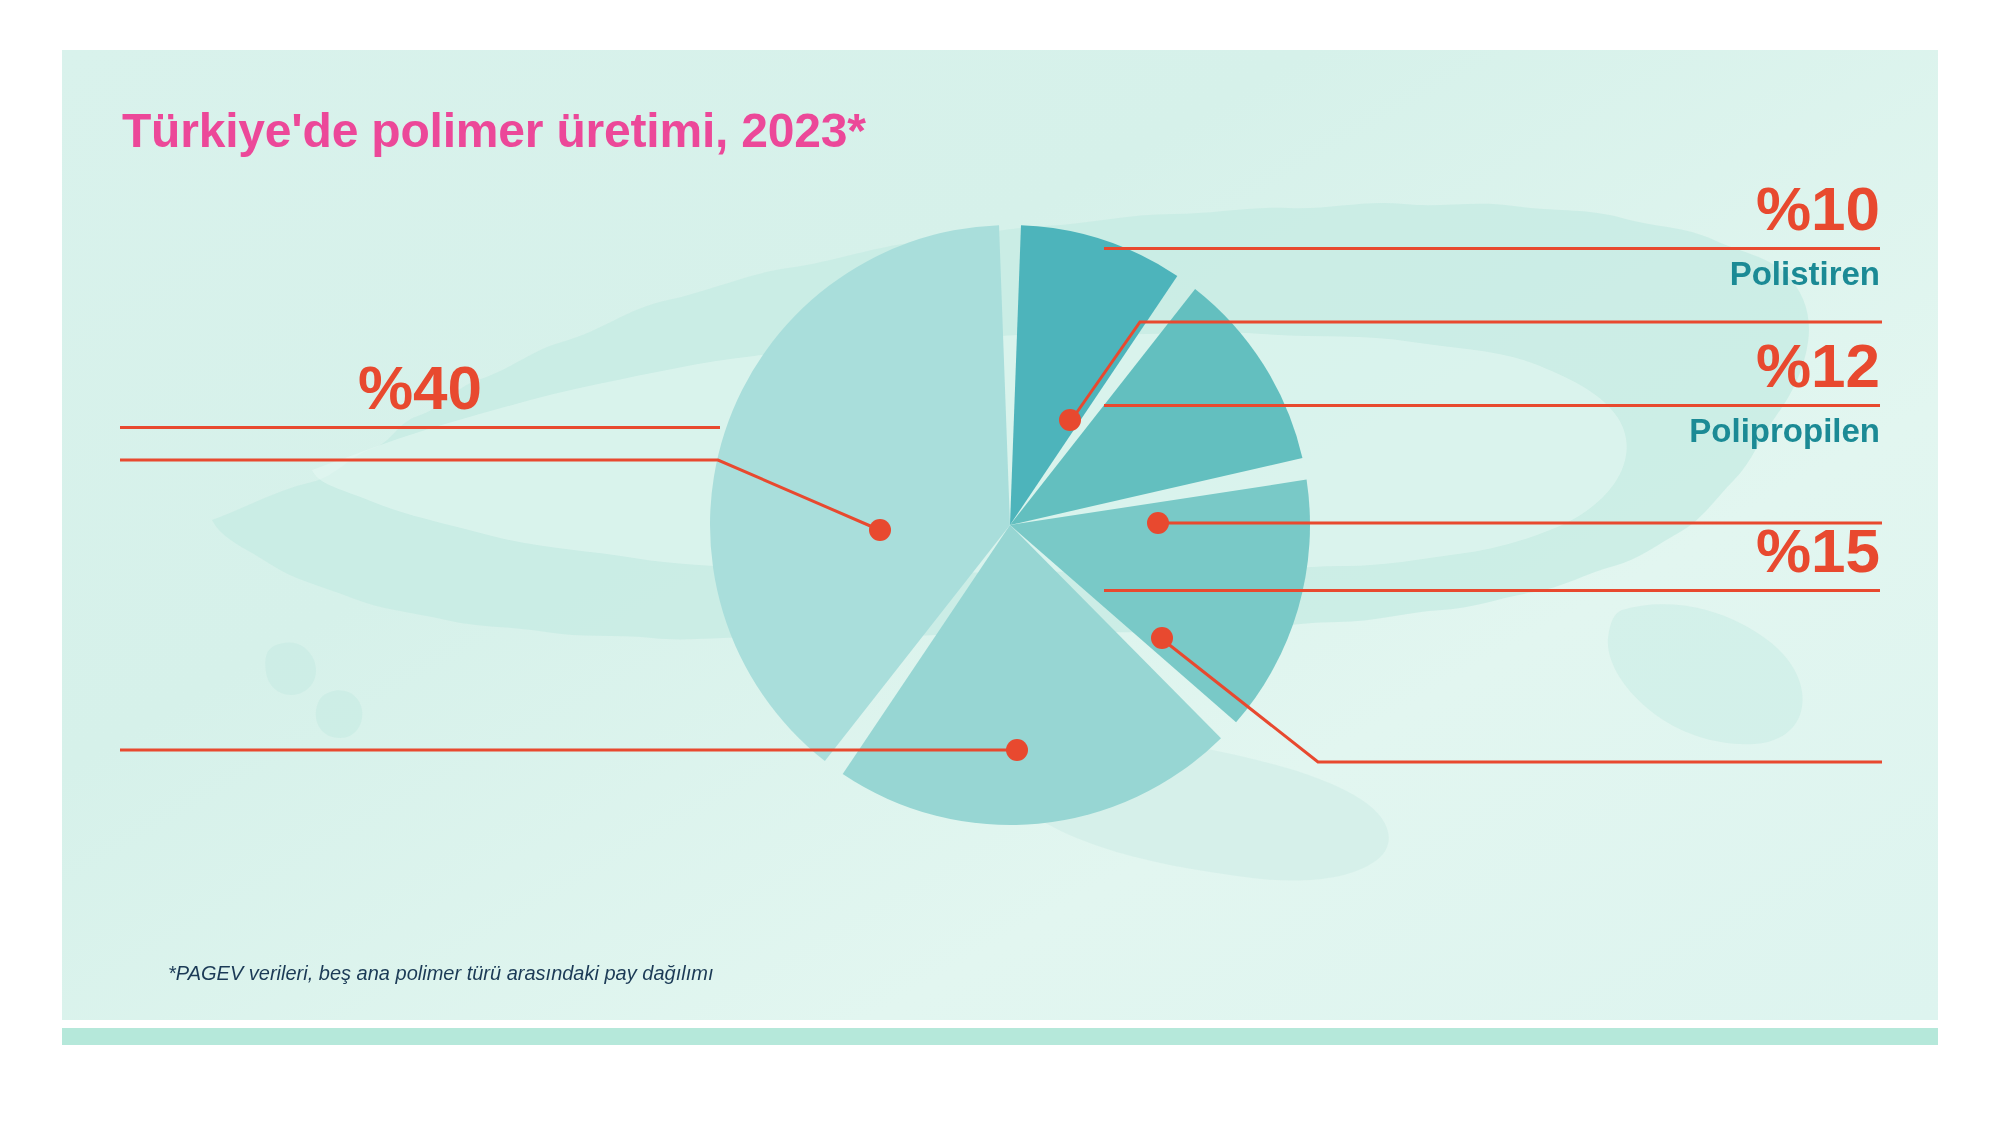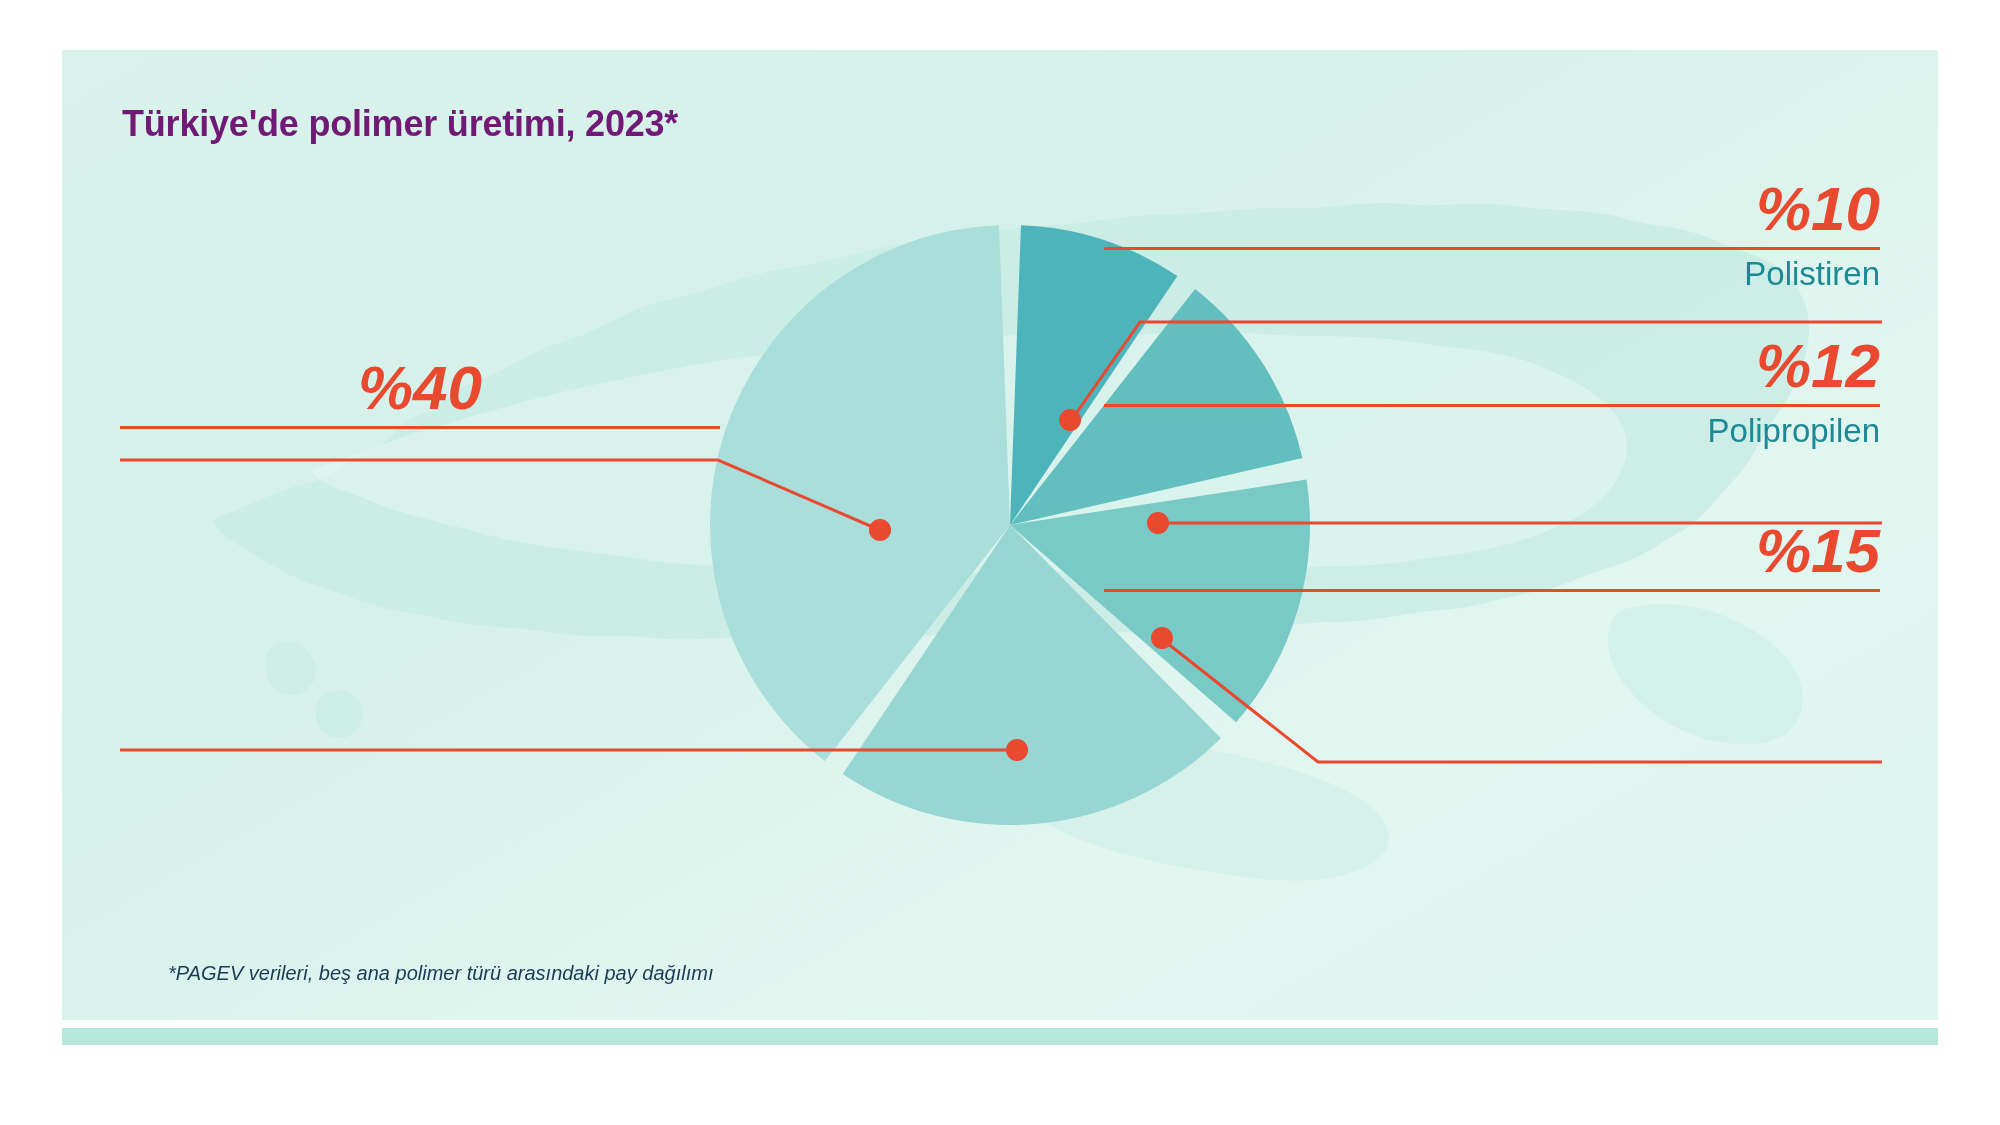--- a/index.html
+++ b/index.html
@@ -42,23 +42,23 @@
     width: 1876px;
     height: 17px;
     background: #b5e8da;
   }
 
   
   #title {
     position: absolute;
     left: 122px;
     top: 103px;
-    font-size: 36px;
+    font-size: 48px;
     font-weight: bold;
-    color: #701a75;
+    color: #ec4899;
     letter-spacing: -0.2px;
     white-space: nowrap;
   }
 
   
   #footnote {
     position: absolute;
     left: 120px;
     top: 962px;
     font-size: 20px;
@@ -88,30 +88,29 @@
   }
 
   
   .callout { position: absolute; }
   .callout .pct {
     font-size: 62px;
     font-weight: bold;
     color: #e8492f;
     line-height: 1.0;
     white-space: nowrap;
-    font-style: italic;
   }
   .callout .rule {
     height: 3px;
     background: #e8492f;
     margin: 7px 0 6px 0;
   }
   .callout .name {
     font-size: 33px;
-    font-weight: normal;
+    font-weight: bold;
     color: #1b8a95;
     line-height: 1.1;
     white-space: nowrap;
   }
   .callout.right { text-align: right; }
   .callout.left  { text-align: center; }
 
   
   #c-ps  { left: 1104px; top: 178px;  width: 776px; }
   #c-pp  { left: 1104px; top: 335px;  width: 776px; }

